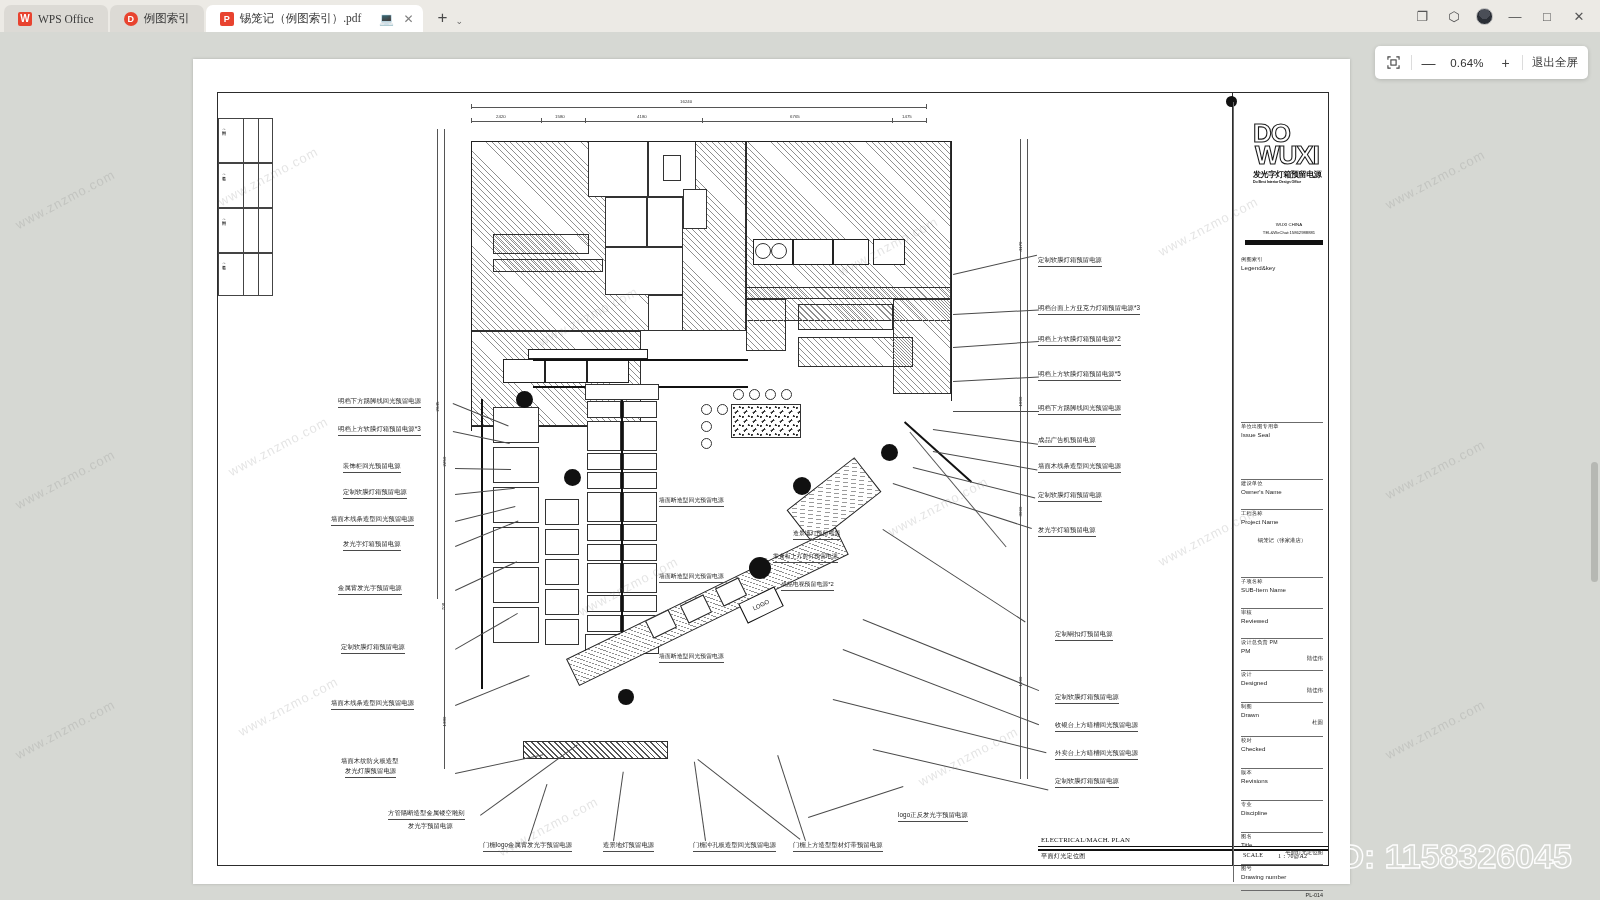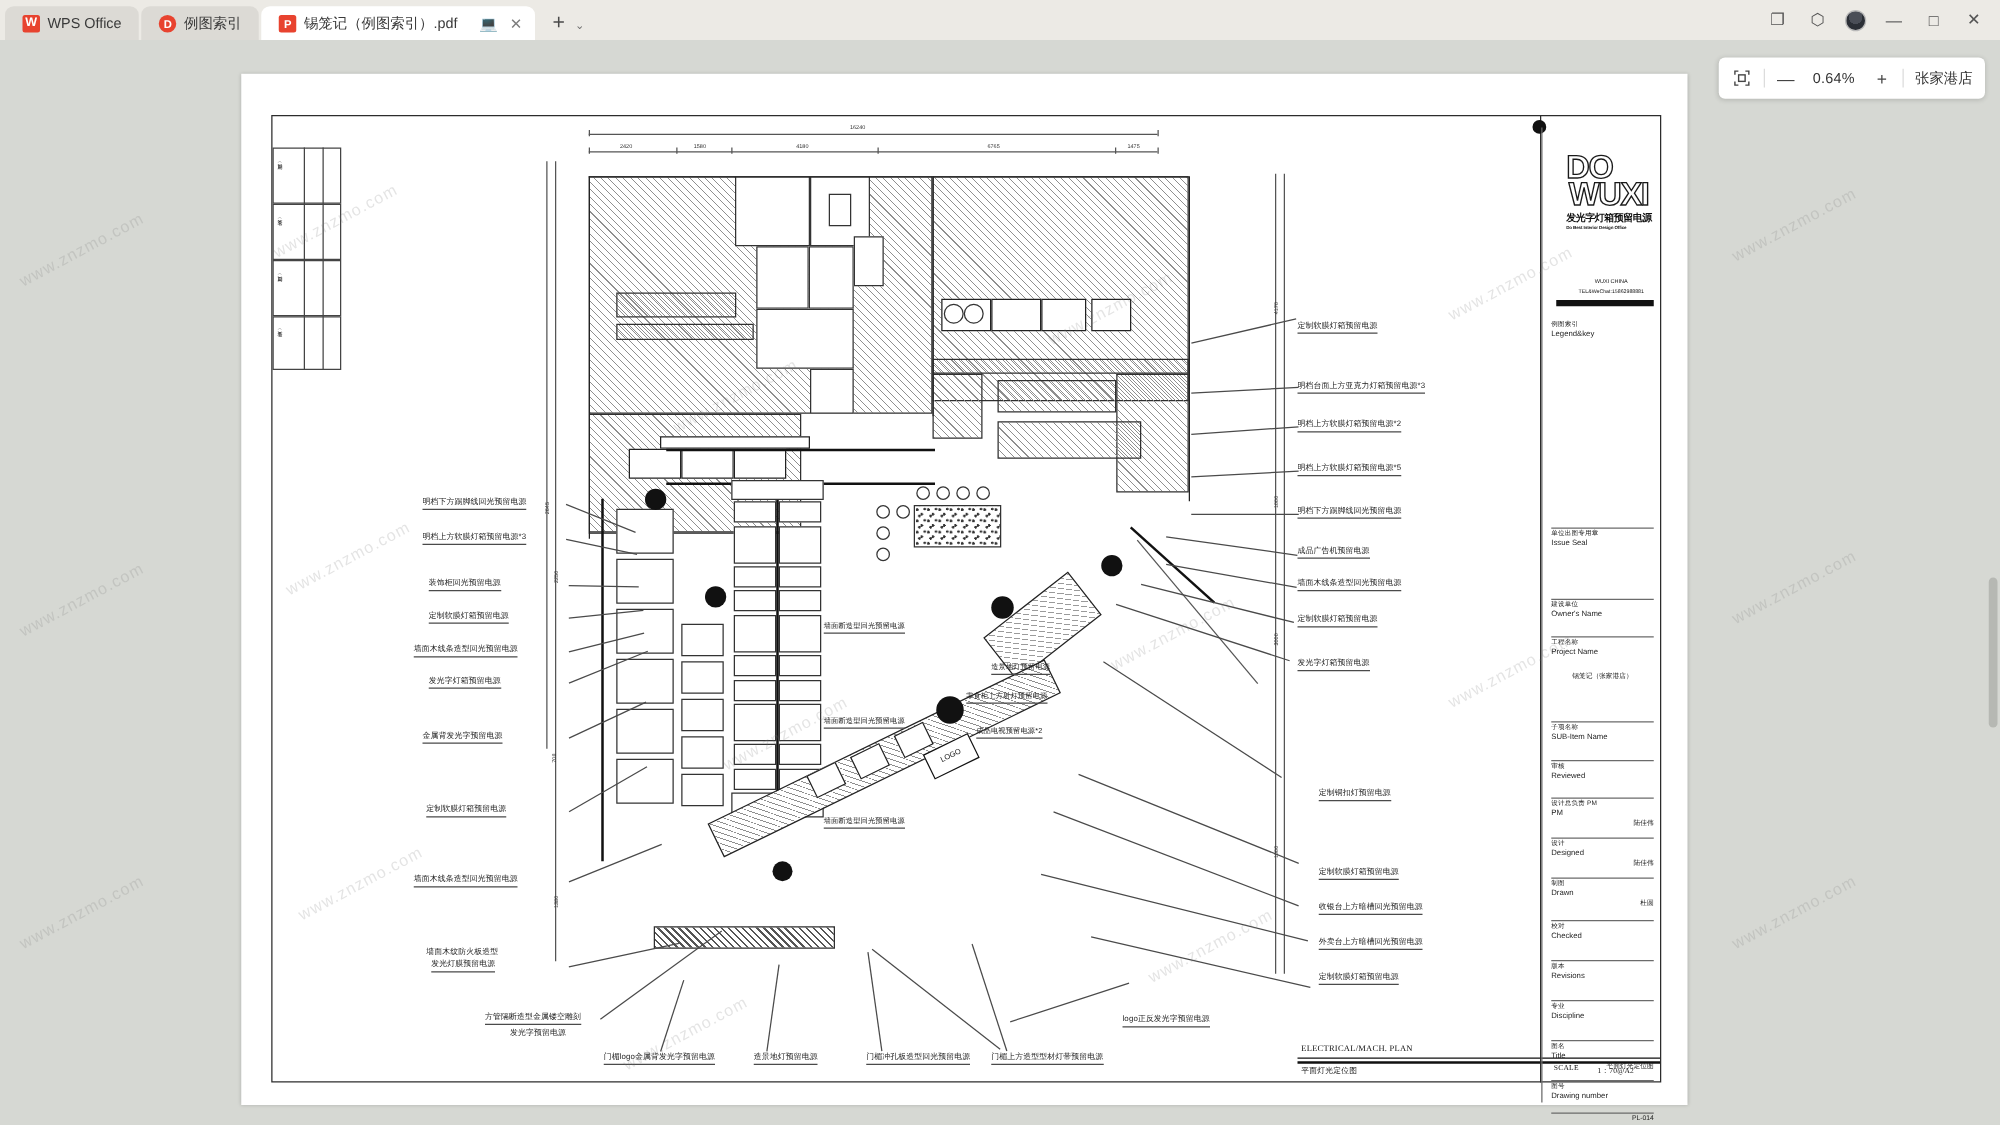--- a/index.html
+++ b/index.html
@@ -21,21 +21,21 @@
     font-size:11.5px; color:#3a3a3a; white-space:nowrap; cursor:default;
   }
   .tab.home{ background:#dcdad5; }
   .tab.tpl { background:#dcdad5; }
   .tab.doc { background:#ffffff; padding-right:6px; }
   .tabico{ width:14px;height:14px;border-radius:3px;display:flex;align-items:center;justify-content:center;
            font-size:9px;color:#fff;font-weight:bold;flex:0 0 auto;}
   .ico-w{ background:#e8432f; border-radius:2px; font-size:10px; }
   .ico-t{ background:#e8432f; border-radius:50%; }
   .ico-p{ background:#e8432f; border-radius:2px; }
-  .tab .lbl{ font-size:11.5px; }
+  .tab .lbl{ font-size:11.5px;font-family:Liberation Serif, serif; }
   .tabbtns{ display:flex; align-items:center; gap:4px; margin-left:10px;}
   .tbtn{ width:18px;height:18px;display:flex;align-items:center;justify-content:center;
          color:#7d7d7d; font-size:12px; border-radius:3px; cursor:default;}
   .plus{ width:22px;height:22px;display:flex;align-items:center;justify-content:center;
          font-size:17px;color:#4a4a4a;margin:0 2px 3px 6px;cursor:default;}
   .caret{ font-size:9px;color:#6a6a6a; margin-bottom:6px; cursor:default;}
 
   .winbtns{ position:absolute; right:0; top:0; height:32px; display:flex; align-items:center; gap:2px; padding-right:6px;}
   .wbtn{ width:30px;height:26px;display:flex;align-items:center;justify-content:center;
          color:#555; font-size:13px; border-radius:3px; cursor:default;}
@@ -170,21 +170,21 @@
       <path d="M1 4V1h3M10 1h3v3M13 10v3h-3M4 13H1v-3"></path>
             <rect x="4.2" y="4.2" width="5.6" height="5.6"></rect>
           </g>
         </svg>
     </span>
     <span class="zsep"></span>
     <span class="zminus">—</span>
     <span class="zval">0.64%</span>
     <span class="zplus">+</span>
     <span class="zsep"></span>
-    <span class="zexit">张家港店</span>
+    <span class="zexit">退出全屏</span>
   </div>
 
   <div class="scrollbar"></div>
 
   <div class="sheet">
     <div class="border-outer"></div>
 
     <div>
       <div class="dimline" style="left:278px;top:48px;width:455px;"></div>
       <div class="dimtick" style="left:278px;top:45px;"></div>
@@ -554,13 +554,14 @@
     <div class="wm" style="left:300px;top:760px;">www.znzmo.com</div>
   </div>
 
   <div class="wm" style="left:10px;top:160px;">www.znzmo.com</div>
   <div class="wm" style="left:10px;top:440px;">www.znzmo.com</div>
   <div class="wm" style="left:10px;top:690px;">www.znzmo.com</div>
   <div class="wm" style="left:1380px;top:140px;">www.znzmo.com</div>
   <div class="wm" style="left:1380px;top:430px;">www.znzmo.com</div>
   <div class="wm" style="left:1380px;top:690px;">www.znzmo.com</div>
 
+  <div class="wmid" style="left:1330px;top:805px;">ID: 1158326045</div>
 </div>
 
 </body></html>

